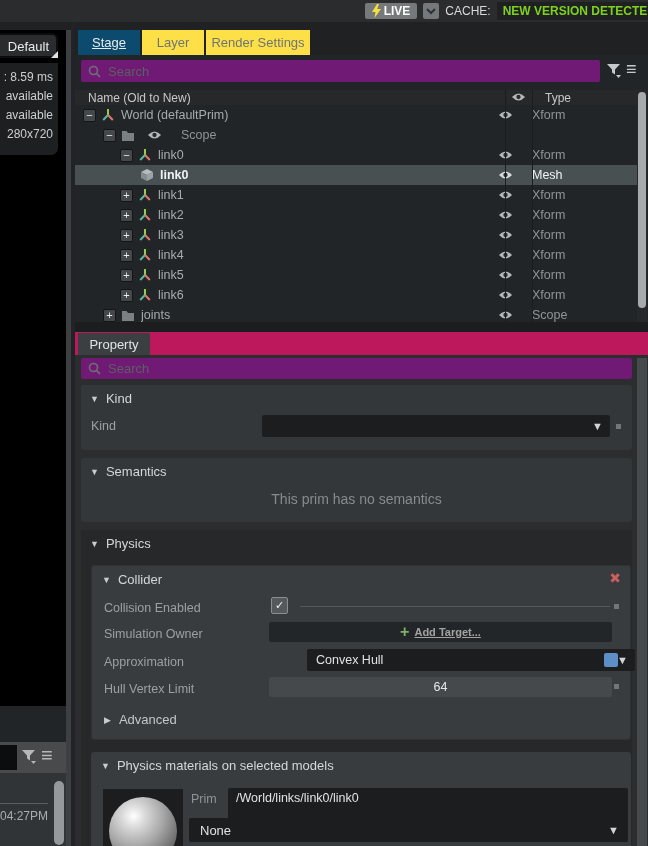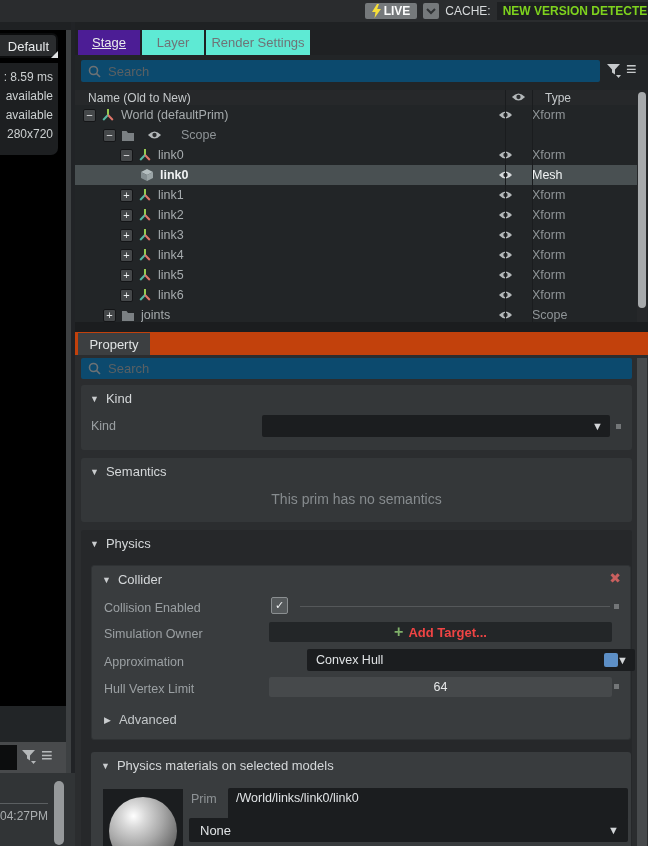--- a/index.html
+++ b/index.html
@@ -31,38 +31,38 @@
           background:#dfe2e3;clip-path:polygon(100% 0,100% 100%,0 100%);}
   #vp-stats{left:0;top:41px;width:58px;height:92px;background:#1d1f21;border-radius:0 0 7px 0;
             padding-top:5px;box-sizing:border-box;}
   .stat-line{color:#ccd0d1;font-size:12px;line-height:19px;text-align:right;padding-right:5px;
              white-space:nowrap;overflow:hidden;}
   #vp-mid{left:0;top:684px;width:66px;height:36px;background:#222527;}
   #con-toolbar{left:0;top:720px;width:66px;height:31px;background:#484a4c;}
   #con-search{left:0;top:3px;width:17px;height:25px;background:#0c0d0e;}
   #con-funnel{left:21px;top:7px;}
   #con-burger{left:41px;top:2px;color:#b5b8ba;font-size:20px;font-weight:bold;}
-  #console{left:0;top:751px;width:66px;height:73px;background:#313436;padding-left:28px;}
+  #console{left:0;top:751px;width:66px;height:73px;background:#313436;}
   #con-scroll{left:54px;top:8px;width:10px;height:64px;background:#96999b;border-radius:5px;}
   #con-divider{left:0;top:30px;width:48px;height:1px;background:#5b5f61;}
   #con-time{left:0;top:36px;width:50px;color:#a9adaf;font-size:12px;}
 
   
   #main{left:75px;top:22px;width:573px;height:824px;background:#1f2123;overflow:hidden;}
 
   
   #stage-tabs{left:3px;top:8px;height:25px;display:flex;gap:2px;}
   .tab{height:25px;display:flex;align-items:center;justify-content:center;font-size:13px;
-       background:#5eead4;color:#6f7477;}
-  .tab.active{background:#4c1d95;color:#e9ecec;text-decoration:underline;}
+       background:#fde047;color:#6f7477;}
+  .tab.active{background:#0c4a6e;color:#e9ecec;text-decoration:underline;}
   #tab-stage{width:62px;}#tab-layer{width:62px;}#tab-render{width:104px;}
 
   
   #stage-body{left:0;top:33px;width:573px;height:267px;background:#222527;overflow:hidden;}
-  .search-field{background:#0c4a6e;border-radius:2px;display:flex;align-items:center;}
+  .search-field{background:#701a75;border-radius:2px;display:flex;align-items:center;}
   .search-field input{background:transparent;border:none;outline:none;color:#9da2a5;
        font-size:13px;font-family:inherit;width:100%;}
   .search-field input::placeholder{color:#5a6063;}
   #stage-search{left:6px;top:5px;width:519px;height:22px;}
   #stage-funnel{left:531px;top:8px;}
   #stage-burger{left:551px;top:4px;color:#c6c9cb;font-size:18px;font-weight:bold;}
   #tree-header{left:0;top:35px;width:562px;height:15px;background:#26282a;}
   #th-name{left:13px;top:1px;color:#c5c9cb;font-size:12px;}
   #th-eye{left:436px;top:2px;}
   #th-type{left:470px;top:1px;color:#c5c9cb;font-size:12px;}
@@ -80,21 +80,21 @@
   .eyecol{width:27px;flex:none;display:flex;justify-content:center;}
   .ttype{width:105px;flex:none;padding-left:13px;color:#8f9497;font-size:12.5px;}
   .sel .ttype{color:#f0f2f3;}
   #stage-scroll{left:562px;top:35px;width:10px;height:232px;background:#26282a;}
   #stage-thumb{left:1px;top:2px;width:8px;height:216px;background:#a7aaac;border-radius:4px;}
 
   #splitter{left:0;top:300px;width:573px;height:10px;background:#1b1d1f;}
 
   
   #prop{left:0;top:310px;width:573px;height:514px;background:#2b2d2f;overflow:hidden;}
-  #prop-tabbar{left:0;top:0;width:573px;height:23px;background:#c2410c;}
+  #prop-tabbar{left:0;top:0;width:573px;height:23px;background:#be185d;}
   #prop-tab{left:3px;top:1px;width:72px;height:22px;background:#3c3f41;color:#e0e3e4;
             font-size:13px;display:flex;align-items:center;justify-content:center;}
   #prop-search{left:6px;top:26px;width:551px;height:21px;}
   #prop-sections{left:6px;top:53px;width:551px;height:461px;}
   .section{background:#343739;border-radius:3px;}
   .sec-header{display:flex;align-items:center;gap:7px;padding:6px 0 0 9px;}
   .sec-arrow{color:#c9ccce;font-size:9px;}
   .sec-title{color:#d4d7d9;font-size:13px;}
   .flabel{color:#9ba0a3;font-size:12.5px;}
   .field{background:#1b1d1f;border-radius:2px;}
@@ -118,21 +118,21 @@
   #col-x{right:9px;top:4px;color:#c9605f;font-size:14px;font-weight:bold;}
   #col-en-label{left:12px;top:35px;}
   #col-cbx{left:179px;top:31px;width:15px;height:15px;background:#55595b;border:1px solid #8b8f91;
            border-radius:2px;color:#f2f4f5;font-size:11px;line-height:14px;text-align:center;}
   #col-line{left:208px;top:40px;width:310px;height:1px;background:#55585a;}
   #col-en-dot{left:522px;top:38px;}
   #col-so-label{left:12px;top:61px;}
   #col-addtarget{left:177px;top:56px;width:343px;height:20px;background:#232628;border-radius:2px;
                  display:flex;align-items:center;justify-content:center;gap:5px;}
   #col-addtarget .plus{color:#7fb069;font-size:16px;font-weight:bold;line-height:16px;}
-  #col-addtarget .lbl{color:#ef4444;font-size:13px;font-weight:bold;}
+  #col-addtarget .lbl{color:#a3a3a3;font-size:11px;font-weight:bold;text-decoration:underline;}
   #col-ap-label{left:12px;top:89px;}
   #col-ap-dd{left:177px;top:83px;width:328px;height:22px;margin-left:38px;}
   #col-ap-value{position:absolute;left:9px;top:4px;color:#e0e3e5;font-size:12.5px;}
   #col-bluesq{left:512px;top:87px;width:14px;height:14px;background:#5d8fc6;border-radius:2px;}
   #col-hv-label{left:12px;top:116px;}
   #col-hv-field{left:177px;top:111px;width:343px;height:20px;background:#46494b;border-radius:2px;
                 color:#e6e8e9;font-size:12.5px;text-align:center;line-height:20px;}
   #col-hv-dot{left:522px;top:118px;}
   #col-adv{left:12px;top:146px;display:flex;align-items:center;gap:8px;}
   #col-adv .sec-arrow{font-size:9px;}

